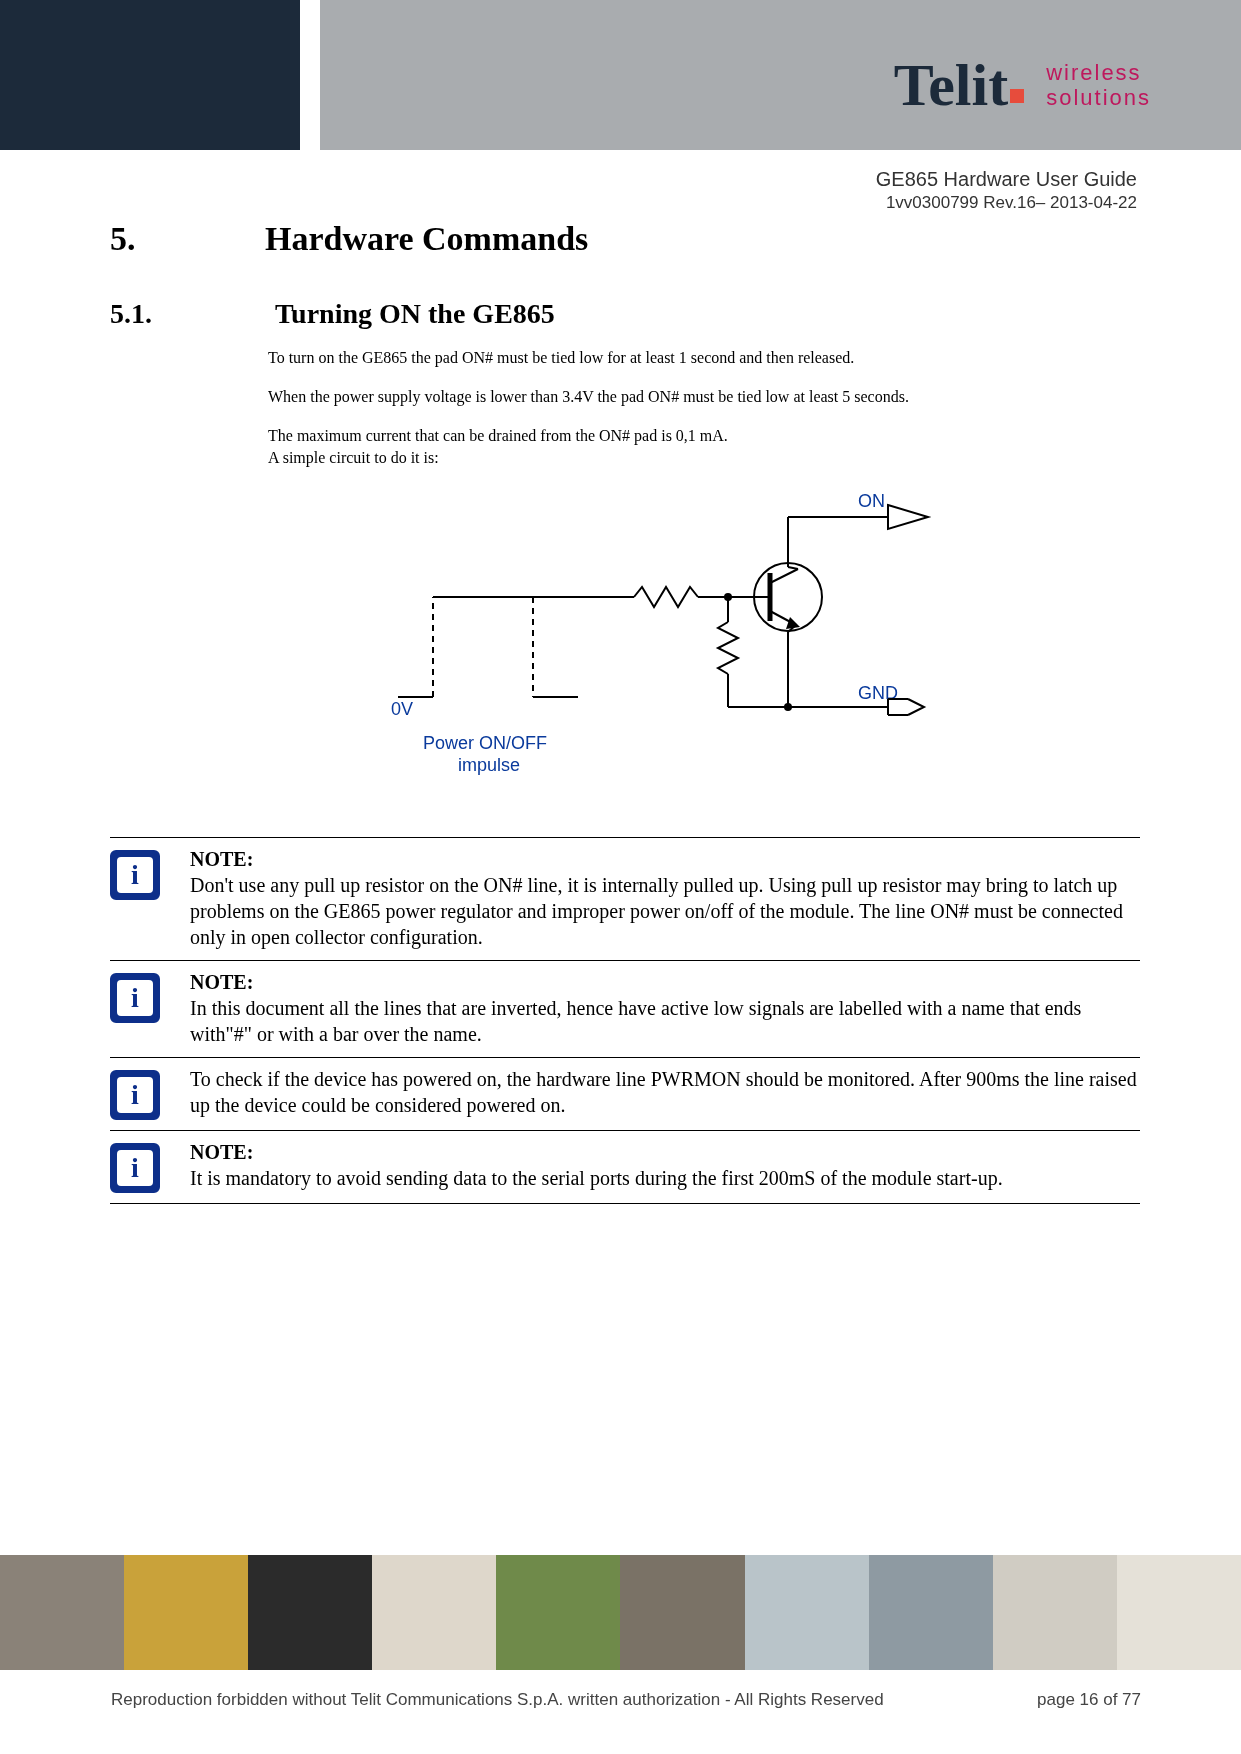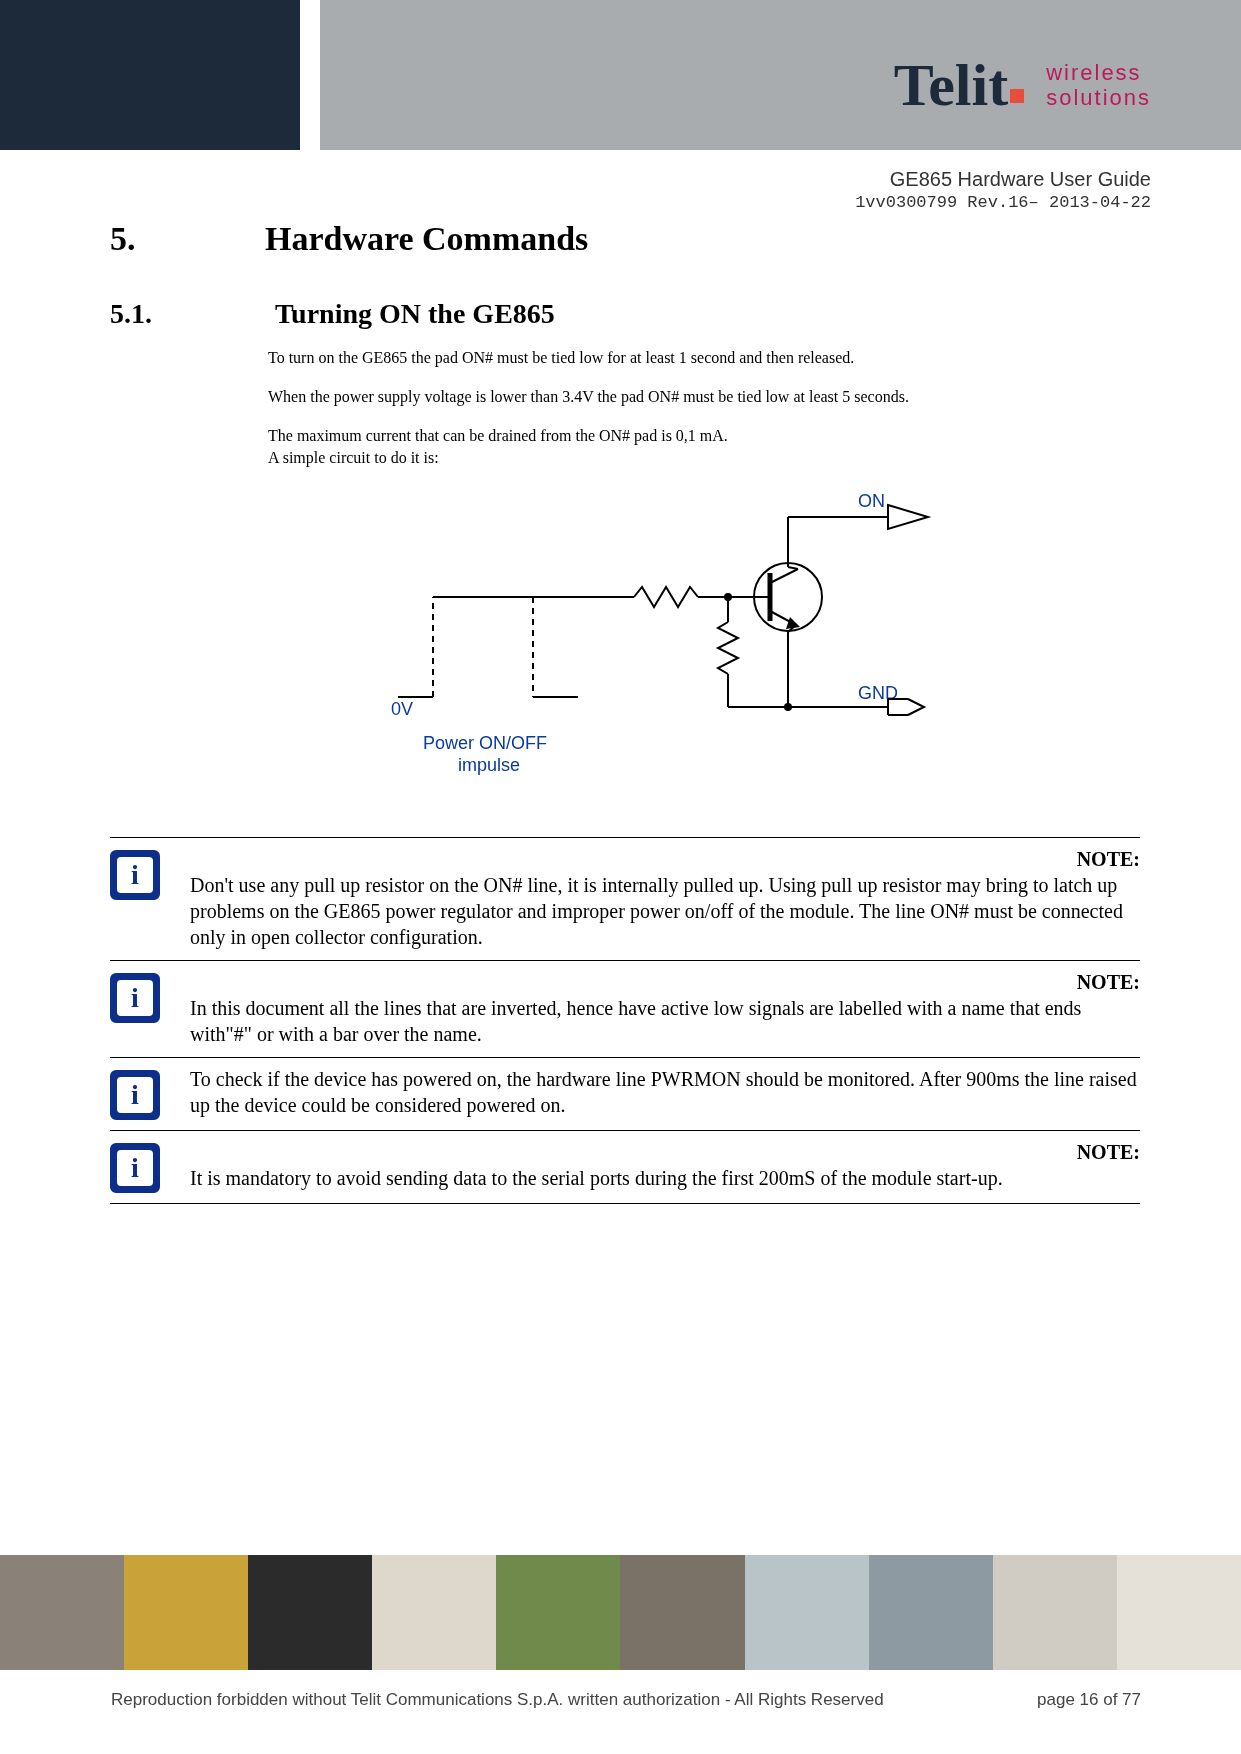--- a/index.html
+++ b/index.html
@@ -49,26 +49,26 @@
     }
     .logo-tag {
       font-family: Arial, sans-serif;
       font-size: 22px;
       color: #be185d;
       line-height: 1.15;
       letter-spacing: 2px;
     }
     .doc-title-block {
       position: absolute;
-      top: 168px; right: 90px;
+      top: 168px; right: 104px;
       text-align: right;
       font-family: Arial, sans-serif;
     }
     .doc-title { font-size: 20px; color: #333; }
-    .doc-rev { font-size: 17px; color: #333; margin-top: 2px; font-family: Liberation Mono, monospace; }
+    .doc-rev { font-size: 17px; color: #333; margin-top: 2px; }
     .content {
       position: absolute;
       top: 220px; left: 110px; width: 1030px;
     }
     h1.chapter {
       font-size: 34px;
       font-weight: bold;
       margin-bottom: 40px;
     }
     h1.chapter .num { display: inline-block; width: 155px; }
@@ -118,21 +118,21 @@
       border-radius: 4px;
       display: flex;
       align-items: center;
       justify-content: center;
       font-family: Georgia, serif;
       font-weight: bold;
       font-size: 28px;
       color: #0d2f8a;
     }
     .note-body { flex: 1; font-size: 20px; line-height: 1.3; }
-    .note-body .label { font-weight: bold; text-align: right; }
+    .note-body .label { font-weight: bold; }
     .footer-img {
       position: absolute;
       left: 0; width: 100%;
       top: 1555px; height: 115px;
       display: flex;
     }
     .footer-seg { flex: 1; height: 100%; }
     .footer-text {
       position: absolute;
       left: 111px; top: 1690px; width: 1030px;

